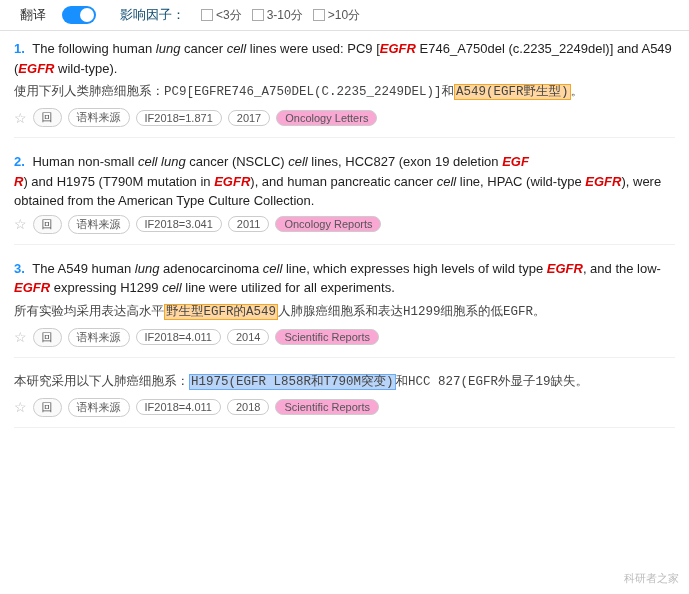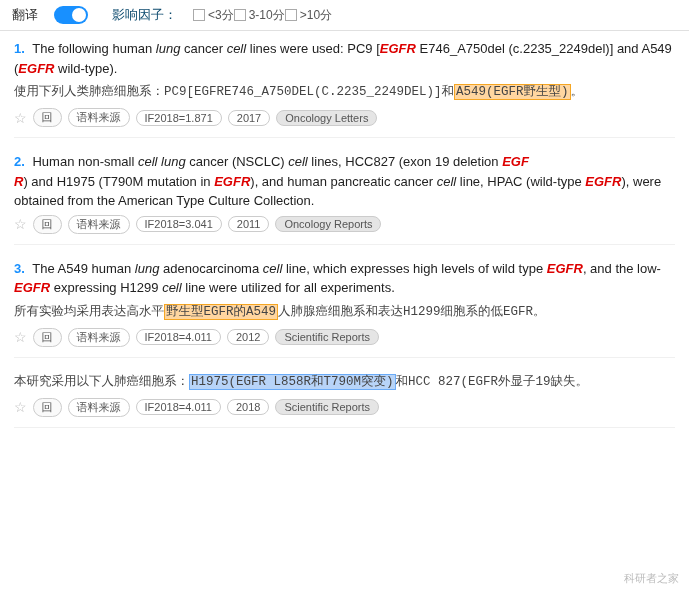--- a/index.html
+++ b/index.html
@@ -10,21 +10,21 @@
       color: #000;
       width: 689px;
       min-height: 594px;
       overflow-x: hidden;
     }
 
     
     .header-bar {
       display: flex;
       align-items: center;
-      padding: 6px 12px;
+      padding: 6px 20px;
       background: #fff;
       border-bottom: 1px solid #e0e0e0;
       gap: 16px;
     }
     .toggle-label {
       font-size: 13px;
       color: #333;
     }
     .toggle-switch {
       display: inline-flex;
@@ -45,20 +45,21 @@
       border-radius: 50%;
     }
     .influence-label {
       font-size: 13px;
       color: #0c4a6e;
       margin-left: 8px;
     }
     .filter-group {
       display: flex;
       align-items: flex-start;
+      gap: 10px;
     }
     .filter-item {
       display: flex;
       align-items: center;
       gap: 3px;
       font-size: 12px;
       color: #555;
     }
     .checkbox {
       width: 12px;
@@ -155,21 +156,21 @@
 
     .tag.if {
       background: #fff;
     }
 
     .tag.year {
       background: #fff;
     }
 
     .tag.journal {
-      background: #e5e5e5;
+      background: #f9a8d4;
     }
 
     .watermark {
       position: fixed;
       bottom: 8px;
       right: 10px;
       font-size: 11px;
       color: #bbb;
     }
   </style>
@@ -239,21 +240,21 @@
       The A549 human <span class="italic">lung</span> adenocarcinoma <span class="italic">cell</span> line, which expresses high levels of wild type <span class="gene">EGFR</span>, and the low-<span class="gene">EGFR</span> expressing H1299 <span class="italic">cell</span> line were utilized for all experiments.
     </div>
     <div class="result-cn">
       所有实验均采用表达高水平<span class="highlight-orange">野生型EGFR的A549</span>人肺腺癌细胞系和表达H1299细胞系的低EGFR。
     </div>
     <div class="tag-row">
       <span class="star-icon">☆</span>
       <span class="tag">回</span>
       <span class="tag source">语料来源</span>
       <span class="tag if">IF2018=4.011</span>
-      <span class="tag year">2012</span>
+      <span class="tag year">2014</span>
       <span class="tag journal">Scientific Reports</span>
     </div>
   </div>
 
   <div class="result-item">
     <div class="result-cn">
       本研究采用以下人肺癌细胞系：<span class="highlight-blue">H1975(EGFR L858R和T790M突变)</span>和HCC 827(EGFR外显子19缺失。
     </div>
     <div class="tag-row">
       <span class="star-icon">☆</span>

